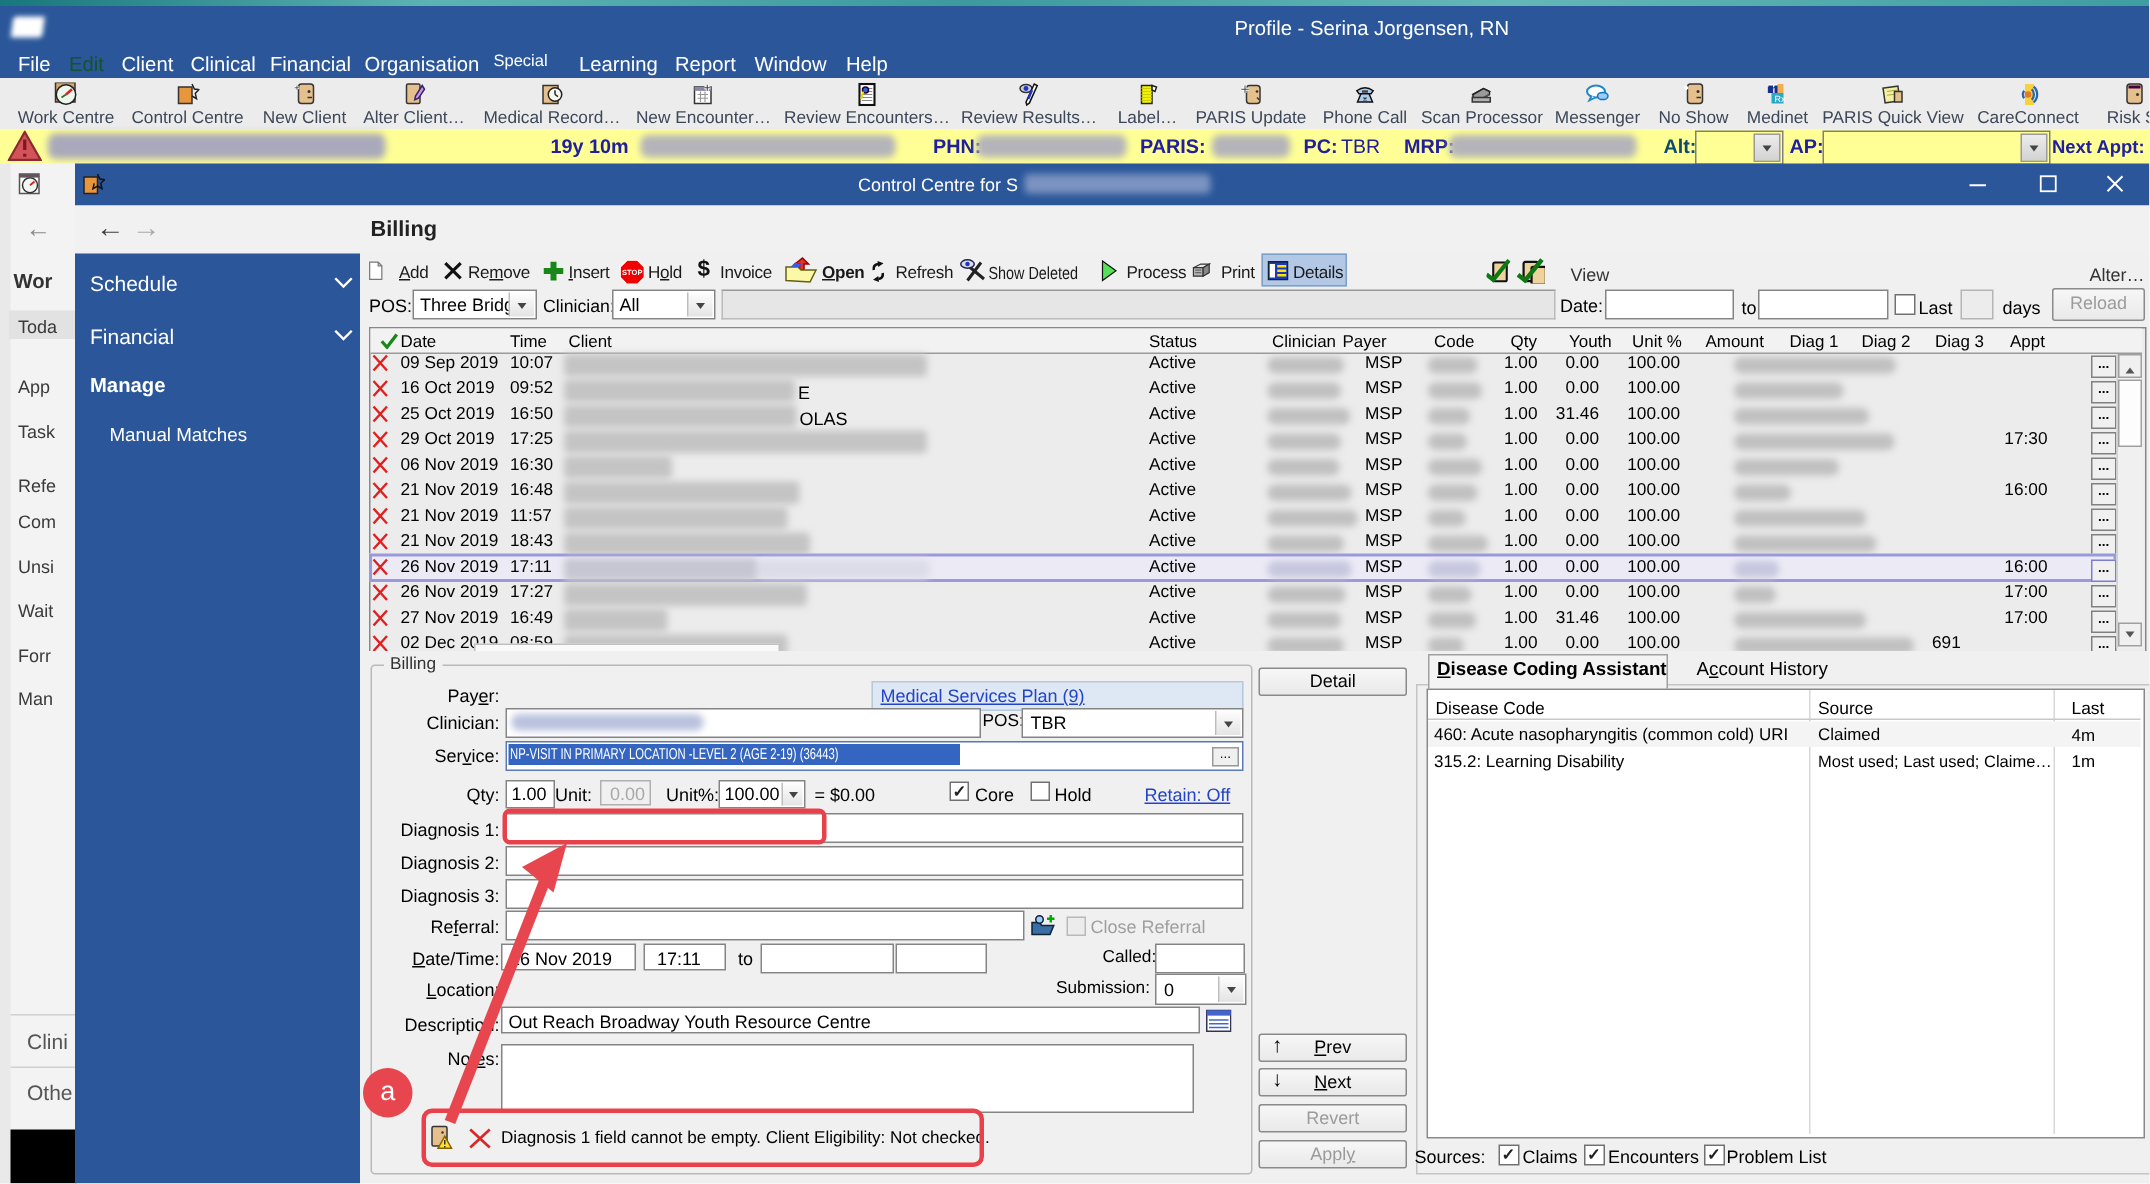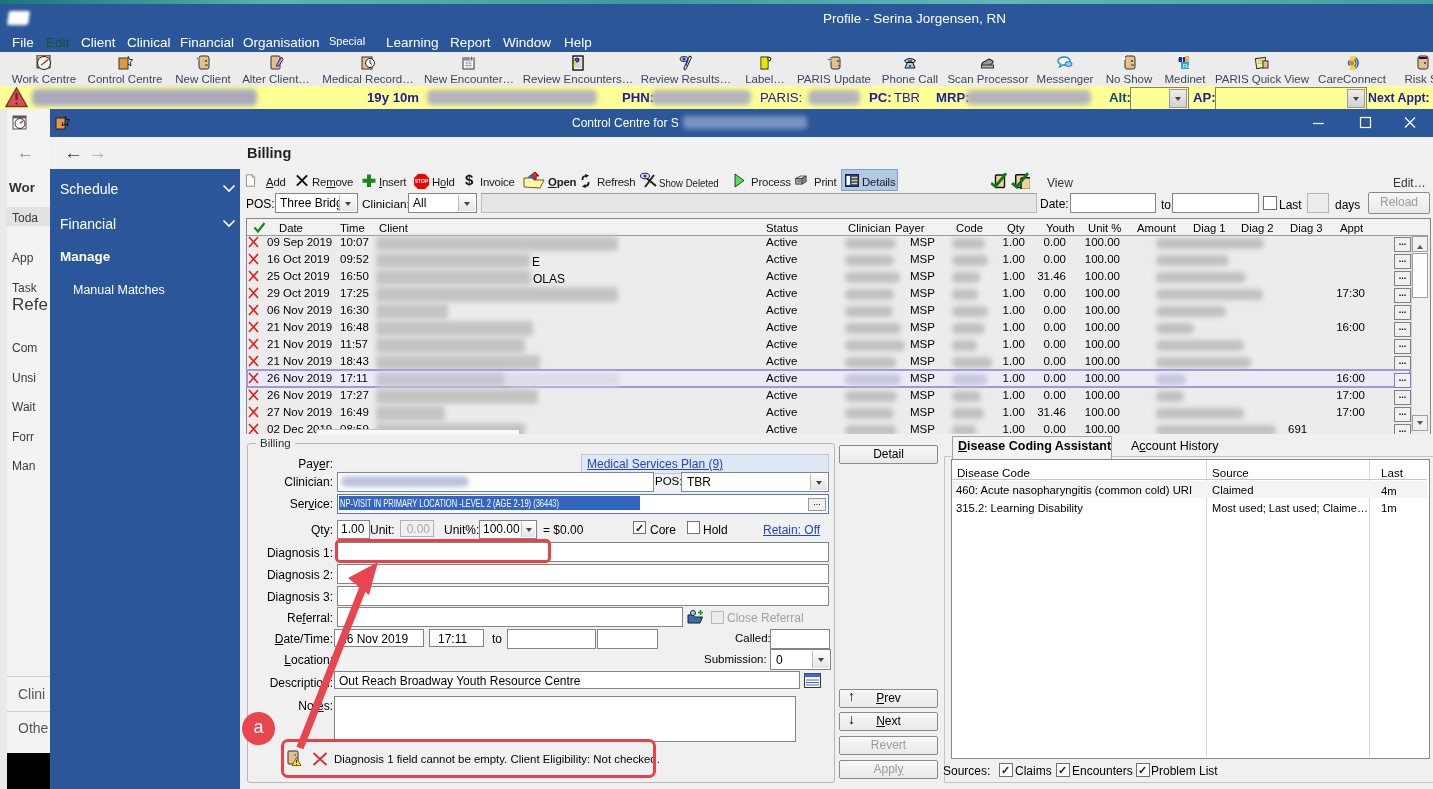--- a/index.html
+++ b/index.html
@@ -162,21 +162,21 @@
 <div class="a" style="left:0;top:86px;width:1433px;height:23px;background:#ffff96"></div>
 <svg class="a" style="left:5px;top:87px" width="23" height="21" viewBox="0 0 23 21">
       <path d="M11.5 1 L22 19.5 H1z" fill="#d4535b" stroke="#8d2a30" stroke-width="1.5"></path>
       <path d="M11.5 6 v7 M11.5 15.5 v2" stroke="#7d1a20" stroke-width="2.2"></path>
     </svg>
 <div class="blur" style="left:32px;top:89px;width:225px;height:17px;background:#a9a9bb"></div>
 <div class="a" style="left:367px;top:90px;font-size:13.2px;font-weight:bold;color:#20209d">19y 10m</div>
 <div class="blur" style="left:427px;top:90px;width:170px;height:15px;background:#b4b4ba"></div>
 <div class="a" style="left:622px;top:90px;font-size:13.2px;font-weight:bold;color:#20209d">PHN:</div>
 <div class="blur" style="left:651px;top:90px;width:100px;height:15px;background:#b4b4ba"></div>
-<div class="a" style="left:760px;top:90px;font-size:13.2px;font-weight:normal;color:#20209d">PARIS:</div>
+<div class="a" style="left:760px;top:90px;font-size:13.2px;font-weight:bold;color:#20209d">PARIS:</div>
 <div class="blur" style="left:808px;top:90px;width:52px;height:15px;background:#b4b4ba"></div>
 <div class="a" style="left:869px;top:90px;font-size:13.2px;font-weight:bold;color:#20209d">PC:</div>
 <div class="a" style="left:894px;top:90px;font-size:13px;color:#20209d">TBR</div>
 <div class="a" style="left:936px;top:90px;font-size:13.2px;font-weight:bold;color:#20209d">MRP:</div>
 <div class="blur" style="left:966px;top:90px;width:125px;height:15px;background:#b4b4ba"></div>
 <div class="a" style="left:1109px;top:90px;font-size:13.2px;font-weight:bold;color:#0c4a6e">Alt:</div>
 <div class="a" style="left:1130px;top:87px;width:57px;height:21px;background:#ffff96;border:1px solid #808080">
       <div style="position:absolute;top:1px;right:1px;bottom:1px;width:16px;background:linear-gradient(#ececec,#d2d2d2);border:1px solid #9a9a9a;display:flex;align-items:center;justify-content:center">
         <span style="width:0;height:0;border:3.5px solid transparent;border-top:4.5px solid #444;margin-top:4px"></span>
       </div>
@@ -195,21 +195,21 @@
       <circle cx="8" cy="8.5" r="5" fill="#f2f8f2" stroke="#333"></circle>
       <path d="M8 8.5 L11 6" stroke="#d22" stroke-width="1.3"></path>
       <rect x="1" y="1" width="13" height="2.4" fill="#62555f"></rect>
     </svg>
 <div class="a" style="left:17px;top:143px;font-size:17px;color:#8a8a8a">←</div>
 <div class="a" style="left:9px;top:180px;font-size:13.5px;font-weight:bold;color:#333">Wor</div>
 <div class="a" style="left:6px;top:207px;width:44px;height:19px;background:#e2e2e2"></div>
 <div class="a" style="left:12px;top:211px;font-size:12px;color:#3a3a3a">Toda</div>
 <div class="a" style="left:12px;top:251px;font-size:12px;color:#3a3a3a">App</div>
 <div class="a" style="left:12px;top:281px;font-size:12px;color:#3a3a3a">Task</div>
-<div class="a" style="left:12px;top:295px;font-size:17px;color:#3a3a3a">Refe</div>
+<div class="a" style="left:12px;top:317px;font-size:12px;color:#3a3a3a">Refe</div>
 <div class="a" style="left:12px;top:341px;font-size:12px;color:#3a3a3a">Com</div>
 <div class="a" style="left:12px;top:371px;font-size:12px;color:#3a3a3a">Unsi</div>
 <div class="a" style="left:12px;top:400px;font-size:12px;color:#3a3a3a">Wait</div>
 <div class="a" style="left:12px;top:430px;font-size:12px;color:#3a3a3a">Forr</div>
 <div class="a" style="left:12px;top:459px;font-size:12px;color:#3a3a3a">Man</div>
 <div class="a" style="left:7px;top:676px;width:43px;height:1px;background:#d0d0d0"></div>
 <div class="a" style="left:7px;top:711px;width:43px;height:1px;background:#d0d0d0"></div>
 <div class="a" style="left:18px;top:686px;font-size:14px;color:#555">Clini</div>
 <div class="a" style="left:18px;top:720px;font-size:14px;color:#555">Othe</div>
 <div class="a" style="left:7px;top:753px;width:44px;height:36px;background:#000"></div>
@@ -300,21 +300,21 @@
 <svg class="a" style="left:991px;top:172px" width="16" height="17" viewBox="0 0 16 16">
       <rect x="4.5" y="2.5" width="9" height="12.5" rx="1" fill="#eed49c" stroke="#111" stroke-width="1.4"></rect>
       <path d="M0 10.5 L4.5 14 L15 1" fill="none" stroke="#0e7812" stroke-width="2.8"></path>
     </svg>
 <svg class="a" style="left:1011px;top:172px" width="19" height="17" viewBox="0 0 16 16">
       <rect x="3.5" y="2.5" width="9" height="12" rx="1" fill="#eed49c" stroke="#111" stroke-width="1.4"></rect>
       <rect x="8.5" y="5.5" width="9" height="11" rx="1" fill="#eed49c" stroke="#111" stroke-width="1.4"></rect>
       <path d="M0 10.5 L4.5 14 L15 1" fill="none" stroke="#0e7812" stroke-width="2.8"></path>
     </svg>
 <div class="a" style="left:1047px;top:176px;font-size:12px;color:#333">View</div>
-<div class="a" style="left:1393px;top:176px;font-size:12px;color:#333">Edit…</div>
+<div class="a" style="left:1393px;top:176px;font-size:12px;color:#333">Alter…</div>
 <div class="a" style="left:246px;top:197px;font-size:12px;color:#000">POS:</div>
 <div class="tb" style="left:275px;top:193px;width:81px;height:18px">
       <div class="a" style="left:4px;top:2px;font-size:12px;overflow:hidden;width:62px;white-space:nowrap">Three Bridg</div>
       <div class="dda"></div>
     </div>
 <div class="a" style="left:362px;top:197px;font-size:11.8px;color:#000">Clinician:</div>
 <div class="tb" style="left:408px;top:193px;width:67px;height:18px">
       <div class="a" style="left:4px;top:2px;font-size:12px">All</div>
       <div class="dda"></div>
     </div>
@@ -326,21 +326,21 @@
 <div class="cb" style="left:1263px;top:196px;width:12px;height:12px"></div>
 <div class="a" style="left:1279px;top:198px;font-size:12px;color:#000">Last</div>
 <div class="a" style="left:1307px;top:193px;width:20px;height:18px;background:#ececec;border:1px solid #b5b5b5"></div>
 <div class="a" style="left:1335px;top:198px;font-size:12px;color:#000">days</div>
 <div class="btn dis" style="left:1368px;top:192px;width:60px;height:20px;line-height:19px">Reload</div>
 <div class="a" style="left:246px;top:218px;width:1183px;height:215px;background:#ececec;border:1px solid #888"></div>
 <div class="a" style="left:247px;top:219px;width:1181px;height:16px;background:#f2f2f2;border-bottom:1px solid #9a9a9a"></div>
 <svg class="a" style="left:253px;top:222px" width="13" height="11" viewBox="0 0 13 11">
       <path d="M1.5 5.5 l3.5 4 6.5-8.5" fill="none" stroke="#18881a" stroke-width="2.2"></path>
     </svg>
-<div class="a" style="left:279px;top:222px;font-size:11.3px;color:#000">Date</div>
+<div class="a" style="left:267px;top:222px;font-size:11.3px;color:#000">Date</div>
 <div class="a" style="left:340px;top:222px;font-size:11.3px;color:#000">Time</div>
 <div class="a" style="left:379px;top:222px;font-size:11.3px;color:#000">Client</div>
 <div class="a" style="left:766px;top:222px;font-size:11.3px;color:#000">Status</div>
 <div class="a" style="left:848px;top:222px;font-size:11.3px;color:#000">Clinician</div>
 <div class="a" style="left:895px;top:222px;font-size:11.3px;color:#000">Payer</div>
 <div class="a" style="left:956px;top:222px;font-size:11.3px;color:#000">Code</div>
 <div class="a" style="left:1007px;top:222px;font-size:11.3px;color:#000">Qty</div>
 <div class="a" style="left:1046px;top:222px;font-size:11.3px;color:#000">Youth</div>
 <div class="a" style="left:1088px;top:222px;font-size:11.3px;color:#000">Unit %</div>
 <div class="a" style="left:1137px;top:222px;font-size:11.3px;color:#000">Amount</div>

